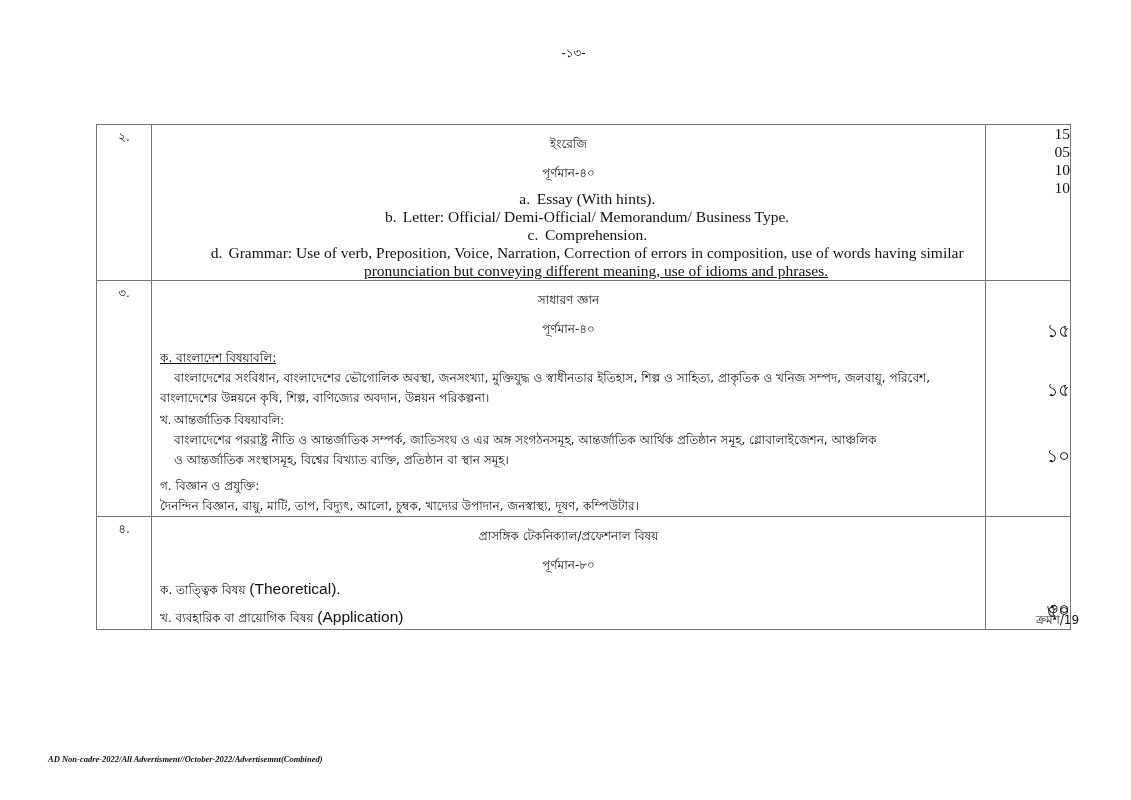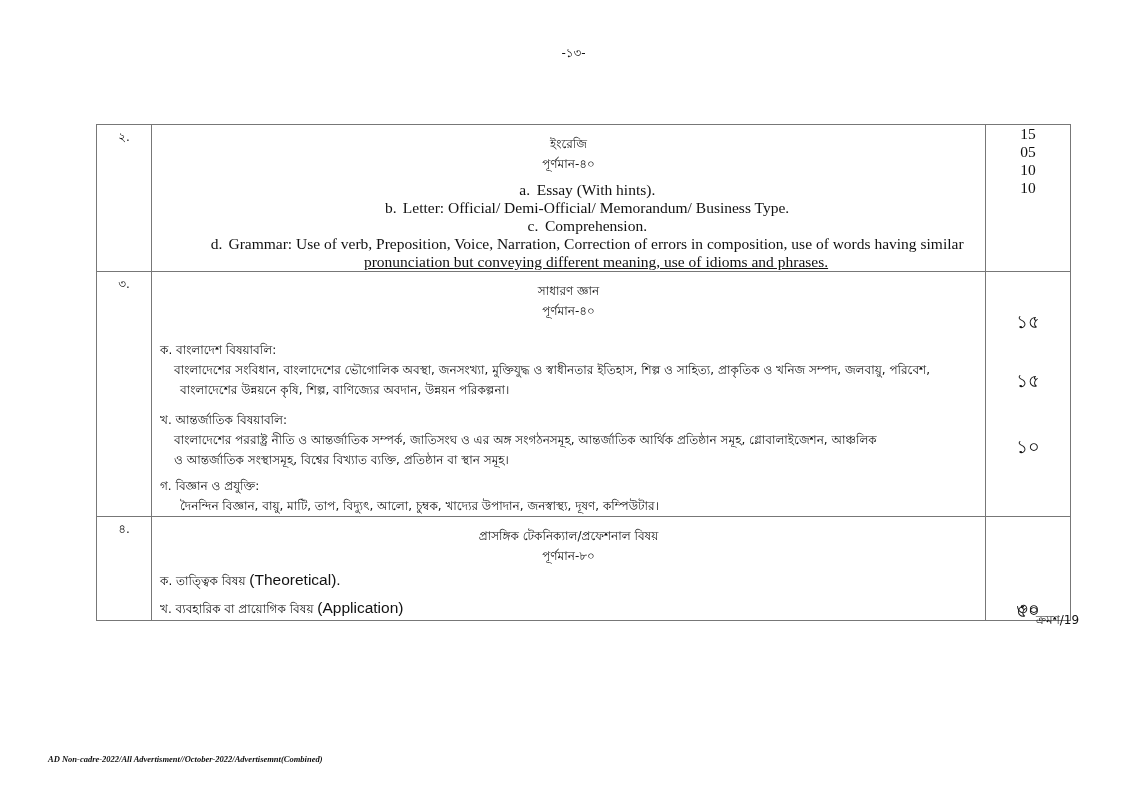--- a/index.html
+++ b/index.html
@@ -12,37 +12,37 @@
     font-family: "DejaVu Sans", sans-serif; font-size: 12px;
   }
   table.syllabus {
     position: absolute; left: 96px; top: 124px; width: 975px;
     border-collapse: collapse; table-layout: fixed;
   }
   table.syllabus td {
     border: 1px solid #777; vertical-align: top; padding: 0;
   }
   td.sl { width: 54px; text-align: center; font-family: "DejaVu Sans", sans-serif; font-size: 12px; padding-top: 3px !important; }
-  td.marks { width: 84px; text-align: center; }
+  td.marks { width: 84px; text-align: right; }
   .sec-title, .sec-full {
     text-align: center; font-family: "DejaVu Sans", sans-serif; font-size: 12px;
   }
   .sec-title { margin-top: 10px; height: 20px; line-height: 18px; }
-  .sec-full { height: 20px; line-height: 18px; }
+  .sec-full { height: 20px; line-height: 18px; margin-top: 9px; }
   
   .eng-list { margin: 6px 0 0 0; padding: 0; list-style: none; font-size: 15.5px; line-height: 18px; }
   .eng-list li { padding-left: 55px; text-indent: -24px; text-align: center; }
   .eng-list li .lbl { display: inline-block; width: 24px; text-indent: 0; }
   .eng-list li.wrap { padding-left: 55px; }
   .eng-marks { font-size: 15.5px; line-height: 18px; padding-top: 44px; }
   
   .bn { font-family: "DejaVu Sans", sans-serif; font-size: 12px; line-height: 20px; }
   .bn .head { padding-left: 8px; }
   .bn .body { padding-left: 22px; }
-  .bn .body-flush { padding-left: 8px; margin-left: 20px; }
+  .bn .body-flush { padding-left: 8px; }
   .marks-bn { font-family: "DejaVu Sans", sans-serif; font-size: 18px; }
   .mix { font-family: "DejaVu Sans", sans-serif; font-size: 12px; }
   .mix .en { font-family: Liberation Sans, sans-serif; font-size: 15.5px; }
   .kromosh {
     position: absolute; left: 1036px; top: 611px;
     font-family: "DejaVu Sans", sans-serif; font-size: 12px;
   }
   .footer {
     position: absolute; left: 48px; top: 754px;
     font-family: "Liberation Serif", serif; font-size: 8.5px; font-weight: bold; font-style: italic;
@@ -75,24 +75,24 @@
       <div>10</div>
       <div>10</div>
     </td>
   </tr>
 
   <tr style="height:207px;">
     <td class="sl">৩.</td>
     <td class="bn">
       <div class="sec-title">সাধারণ জ্ঞান</div>
       <div class="sec-full">পূর্ণমান-৪০</div>
-      <div class="head" style="margin-top:18px;">ক. বাংলাদেশ বিষয়াবলি:</div>
+      <div class="head" style="margin-top:8px;text-decoration:underline;">ক. বাংলাদেশ বিষয়াবলি:</div>
       <div class="body">বাংলাদেশের সংবিধান, বাংলাদেশের ভৌগোলিক অবস্থা, জনসংখ্যা, মুক্তিযুদ্ধ ও  স্বাধীনতার ইতিহাস, শিল্প ও সাহিত্য, প্রাকৃতিক ও খনিজ সম্পদ, জলবায়ু, পরিবেশ,</div>
       <div class="body-flush">বাংলাদেশের উন্নয়নে কৃষি, শিল্প, বাণিজ্যের অবদান, উন্নয়ন পরিকল্পনা।</div>
-      <div class="head" style="margin-top:10px;">খ. আন্তর্জাতিক বিষয়াবলি:</div>
+      <div class="head" style="margin-top:2px;font-family:Liberation Serif, serif;">খ. আন্তর্জাতিক বিষয়াবলি:</div>
       <div class="body">বাংলাদেশের পররাষ্ট্র নীতি ও আন্তর্জাতিক সম্পর্ক, জাতিসংঘ ও এর অঙ্গ সংগঠনসমূহ, আন্তর্জাতিক আর্থিক প্রতিষ্ঠান সমূহ, গ্লোবালাইজেশন, আঞ্চলিক</div>
       <div class="body">ও আন্তর্জাতিক সংস্থাসমূহ, বিশ্বের বিখ্যাত ব্যক্তি, প্রতিষ্ঠান বা স্থান সমূহ।</div>
       <div class="head" style="margin-top:6px;">গ. বিজ্ঞান ও প্রযুক্তি:</div>
       <div class="body-flush">দৈনন্দিন বিজ্ঞান, বায়ু, মাটি, তাপ, বিদ্যুৎ, আলো, চুম্বক, খাদ্যের উপাদান, জনস্বাস্থ্য, দূষণ, কম্পিউটার।</div>
     </td>
     <td class="marks marks-bn" style="position:relative;">
       <div style="position:absolute;left:0;right:0;top:36px;">১৫</div>
       <div style="position:absolute;left:0;right:0;top:95px;">১৫</div>
       <div style="position:absolute;left:0;right:0;top:161px;">১০</div>
     </td>

